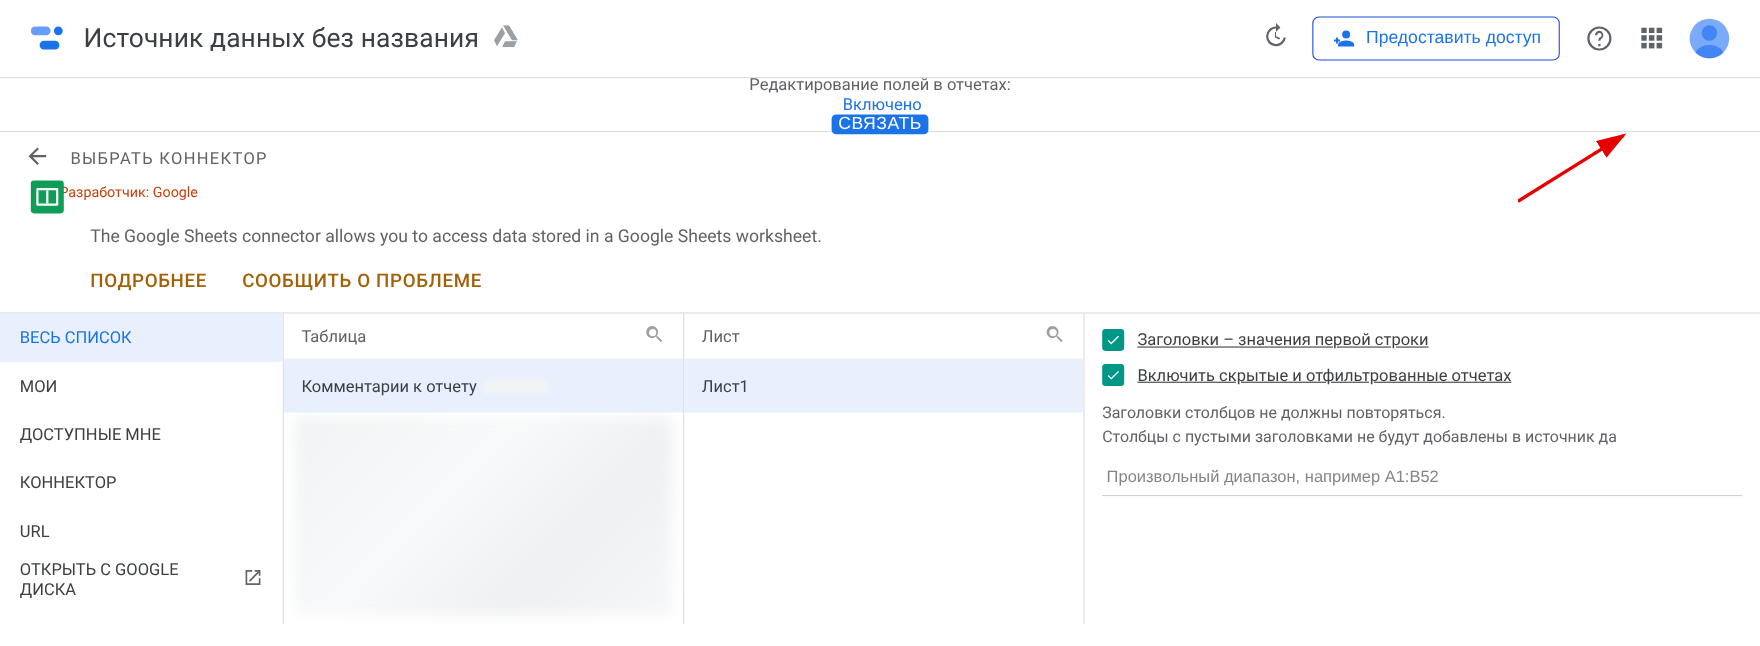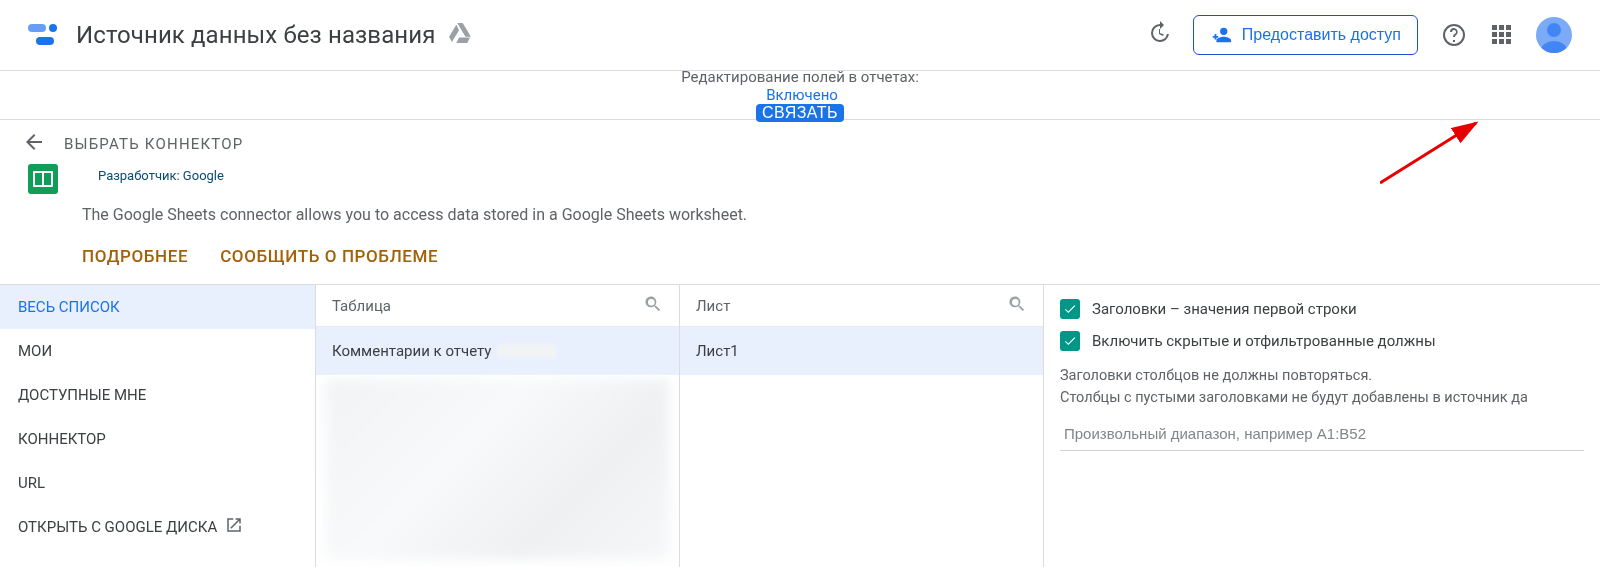--- a/index.html
+++ b/index.html
@@ -33,30 +33,30 @@
   
   .conn-nav { display:flex; align-items:center; height:48px; padding:0 22px; }
   .conn-nav .back { color:#5f6368; margin-right:18px; cursor:pointer; }
   .conn-nav .lbl  { color:#5f6368; font-size:15px; letter-spacing:1.2px; text-transform:uppercase; }
 
   
   .info { padding:0 22px 18px 22px; position:relative; }
   .sheets-icon { position:absolute; left:28px; top:-4px; width:30px; height:30px; background:#0f9d58; border-radius:3px; display:flex; align-items:center; justify-content:center; }
   .sheets-icon::before { content:""; width:16px; height:12px; border:2px solid #fff; border-radius:1px; }
   .sheets-icon::after  { content:""; position:absolute; width:2px; height:12px; background:#fff; }
-  .dev { margin-left:76px; color:#0c4a6e; font-size:13px; }
+  .dev { margin-left:32px; color:#c2410c; font-size:13px; }
   .desc{ margin:22px 0 22px 60px; color:#5f6368; font-size:16px; }
   .infolinks { margin-left:60px; }
   .infolinks a { color:#a16207; font-size:17px; letter-spacing:.6px; font-weight:500; text-decoration:none; margin-right:28px; cursor:pointer; }
 
   
   .picker { display:flex; border-top:1px solid #dadce0; height:283px; }
   .col { border-right:1px solid #dadce0; overflow:hidden; }
   .col:last-child { border-right:none; }
-  .col1 { width:316px; }
+  .col1 { width:258px; }
   .col2 { width:364px; }
   .col3 { width:364px; }
   .col4 { flex:1; }
 
   .colhead { display:flex; align-items:center; height:42px; padding:0 16px; color:#5f6368; font-size:15px; border-bottom:1px solid #e8eaed; }
   .colhead .mag { margin-left:auto; color:#9aa0a6; cursor:pointer; }
 
   
   .nav-item { display:flex; align-items:center; height:44px; padding:0 18px; font-size:15px; color:#3c4043; cursor:pointer; }
   .nav-item.active { background:#e8f0fe; color:#1a73e8; }
@@ -66,21 +66,21 @@
   .row { display:flex; align-items:center; height:48px; padding:0 16px; font-size:15px; color:#3c4043; cursor:pointer; }
   .row.sel { background:#e8f0fe; }
   .row .blur { margin-left:6px; width:60px; height:14px; background:#f1f3f4; filter:blur(2px); border-radius:2px; }
   .blurblock { margin:4px 10px; height:180px; background:linear-gradient(135deg,#f1f3f4 0%,#f8f9fa 40%,#eef0f2 70%,#f6f7f8 100%); filter:blur(6px); border-radius:4px; }
 
   
   .params { padding:2px 16px; }
   .chk { display:flex; align-items:center; margin:12px 0; cursor:pointer; }
   .chk .box { width:20px; height:20px; background:#009688; border-radius:3px; margin-right:12px; display:flex; align-items:center; justify-content:center; }
   .chk .box svg{ color:#fff; }
-  .chk span { font-size:15px; color:#3c4043; }
+  .chk span { font-size:15px; color:#3c4043;text-decoration:underline; }
   .hint { color:#5f6368; font-size:14.5px; line-height:1.5; margin:14px 0 8px 0; }
   .range-in { width:100%; border:none; border-bottom:1px solid #cfd2d6; padding:8px 4px; font-size:15px; color:#5f6368; outline:none; background:transparent; }
   .range-in::placeholder { color:#80868b; }
 </style>
 </head>
 <body>
 
 <div class="topbar">
   <div class="logo">
     <svg viewBox="0 0 32 32" width="32" height="32">
@@ -228,21 +228,21 @@
             </svg>
           </span>
         <span>Заголовки – значения первой строки</span>
       </label>
       <label class="chk">
         <span class="box">
             <svg width="14" height="14" viewBox="0 0 24 24">
               <path fill="currentColor" d="M9 16.2 4.8 12l-1.4 1.4L9 19 21 7l-1.4-1.4z"></path>
             </svg>
           </span>
-        <span>Включить скрытые и отфильтрованные должны</span>
+        <span>Включить скрытые и отфильтрованные отчетах</span>
       </label>
       <div class="hint">
         <div>Заголовки столбцов не должны повторяться.</div>
         <div>Столбцы с пустыми заголовками не будут добавлены в источник да</div>
       </div>
       <input class="range-in" placeholder="Произвольный диапазон, например A1:B52" style="">
     </div>
   </div>
 
 </div>

